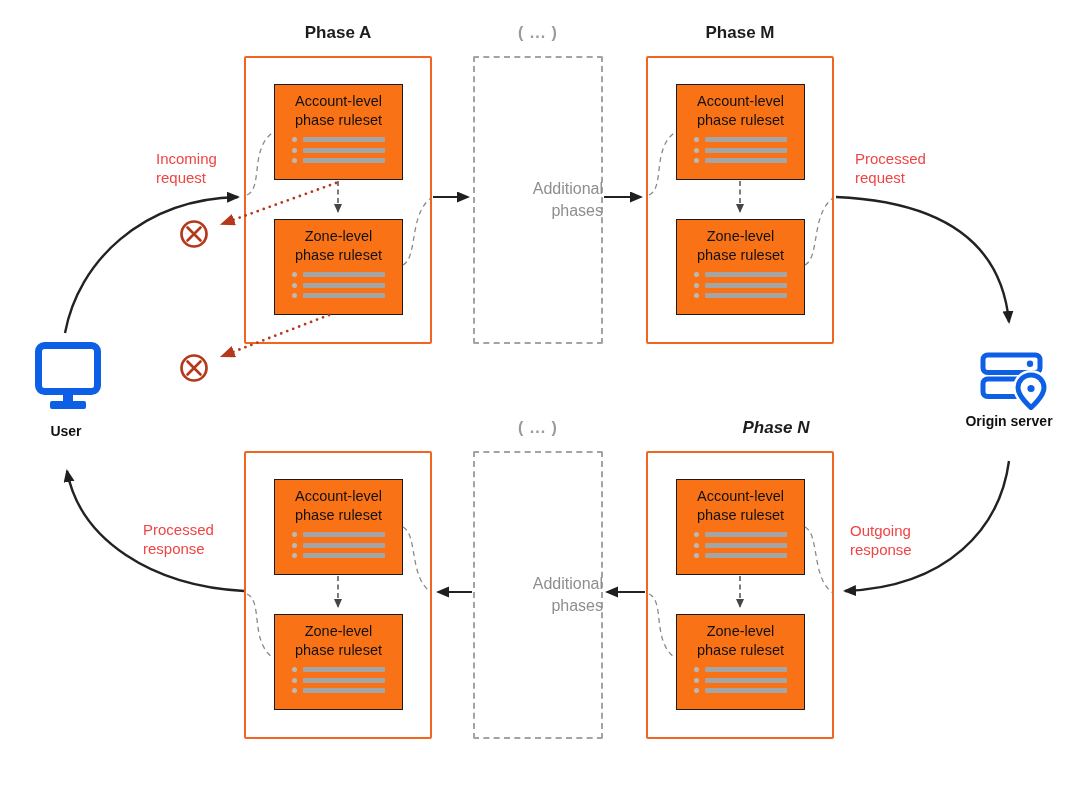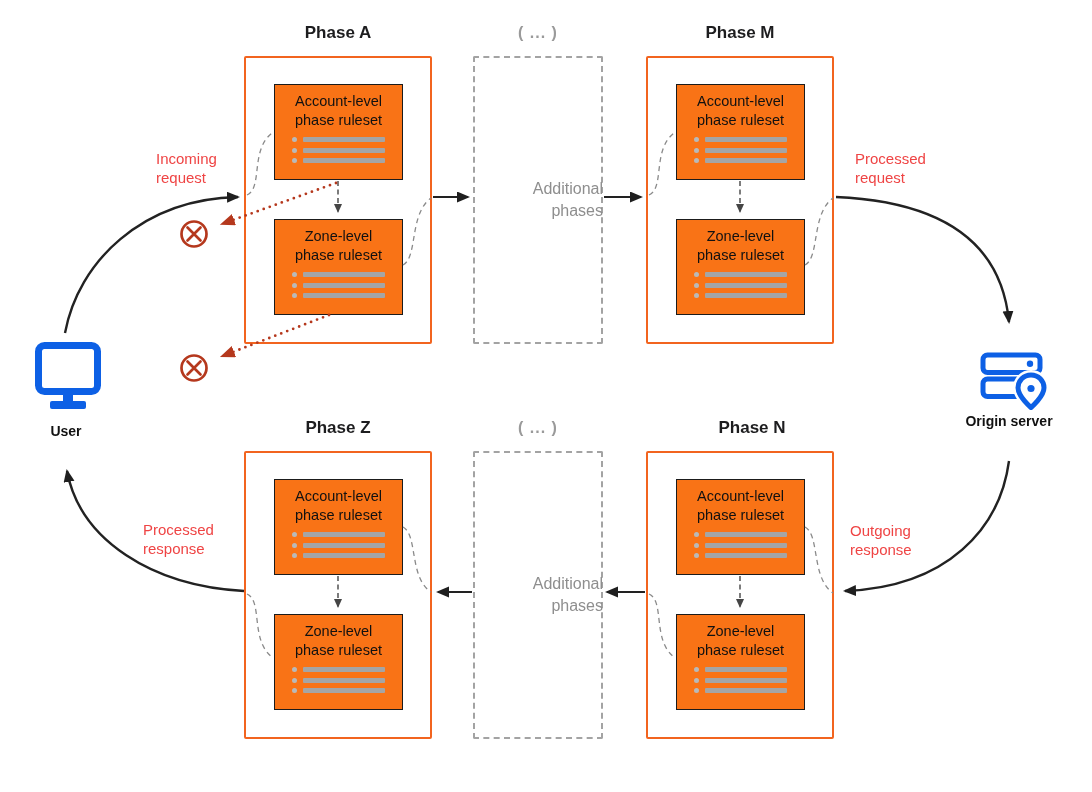--- a/index.html
+++ b/index.html
@@ -35,23 +35,22 @@
   <div class="phase-box" style="left:646px;top:56px;"></div>
   <div class="phase-box" style="left:244px;top:451px;"></div>
   <div class="phase-box" style="left:646px;top:451px;"></div>
 
   <div class="dashed-box" style="left:473px;top:56px;"></div>
   <div class="dashed-box" style="left:473px;top:451px;"></div>
 
   <div class="phase-title" style="left:244px;top:23px;">Phase A</div>
   <div class="ellipsis-title" style="left:473px;top:24px;">( ... )</div>
   <div class="phase-title" style="left:646px;top:23px;">Phase M</div>
-  <div class="phase-title" style="left:244px;top:418px;">Phase Z</div>
   <div class="ellipsis-title" style="left:473px;top:419px;">( ... )</div>
-  <div class="phase-title" style="left:658px;top:418px;">Phase N</div>
+  <div class="phase-title" style="left:682px;top:418px;font-style:italic;">Phase N</div>
 
   <div class="additional-label" style="left:473px;top:178px;">Additional
 phases</div>
   <div class="additional-label" style="left:473px;top:573px;">Additional
 phases</div>
 
   <div class="ruleset-box" style="left:274px;top:84px;">
     <div class="rb-title">Account-level
 phase ruleset</div>
     <div class="rb-list">

